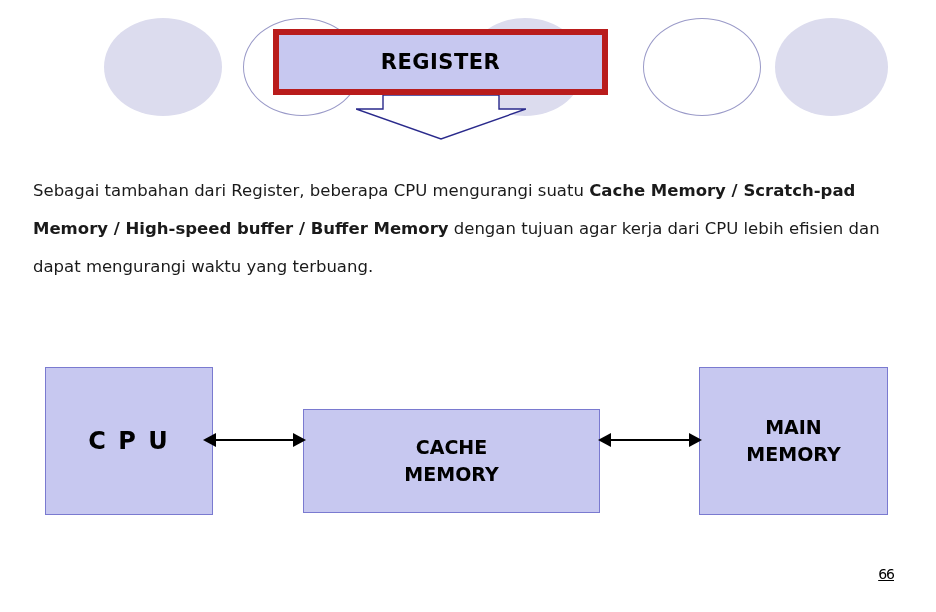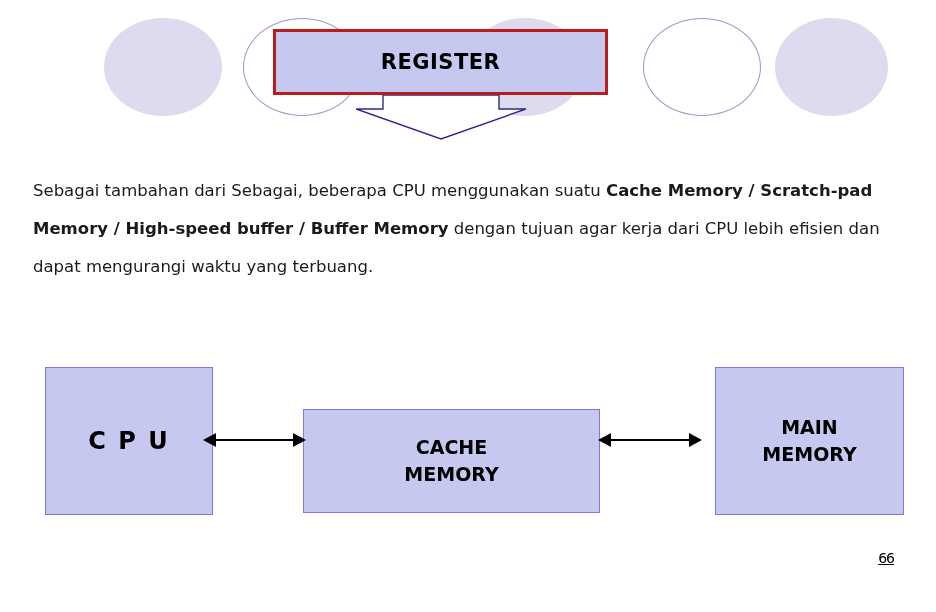--- a/index.html
+++ b/index.html
@@ -36,21 +36,21 @@
   #circle-5 { left: 775px;  top: 18px; width: 113px; height: 98px; }
 
   
   #title-banner {
     position: absolute;
     left: 273px;
     top: 29px;
     width: 335px;
     height: 66px;
     background: #c7c8f0;
-    border: 3px solid #b91c1c;
+    border: 6px solid #b91c1c;
     box-sizing: border-box;
     display: flex;
     flex-direction: column;
     align-items: center;
     justify-content: center;
     color: #000000;
     font-weight: bold;
     font-size: 21px;
     line-height: 29px;
     letter-spacing: 0.5px;
@@ -97,37 +97,36 @@
   }
   #box-cache {
     left: 303px; top: 409px;  width: 297px; height: 104px;
     font-size: 19px;
     line-height: 27px;
   }
   #box-main {
     left: 699px; top: 367px;  width: 189px; height: 148px;
     font-size: 19px;
     line-height: 27px;
-    margin-left: 16px;
   }
 
   .box-lines { display: block; }
 
   
   .connector {
     position: absolute;
   }
   #connector-left  { left: 203px; top: 428px; width: 103px; height: 24px; }
   #connector-right { left: 598px; top: 428px; width: 104px; height: 24px; }
 
   
   #page-number {
     position: absolute;
     right: 42px;
-    bottom: 46px;
+    bottom: 30px;
     font-size: 14px;
     color: #000000;
     letter-spacing: -1px;
     text-decoration: underline;
   }
 </style>
 </head>
 <body>
 
 <div class="circle circle-filled" id="circle-1"></div>
@@ -138,21 +137,21 @@
 
 <div id="title-banner">
   <span>REGISTER</span>
 </div>
 
 <svg id="title-arrow" viewBox="0 0 170 45">
   <polygon points="27,0 143,0 143,14 170,14 85,44 0,14 27,14" fill="#ffffff" stroke="#2a2a8c" stroke-width="1.4"></polygon>
 </svg>
 
 <div id="body-text">
-  <span>Sebagai tambahan dari Sebagai, beberapa CPU menggunakan suatu </span><b>Cache Memory / Scratch-pad Memory / High-speed buffer / Buffer Memory</b><span> dengan tujuan agar kerja dari CPU lebih efisien dan dapat mengurangi waktu yang terbuang.</span>
+  <span>Sebagai tambahan dari Register, beberapa CPU mengurangi suatu </span><b>Cache Memory / Scratch-pad Memory / High-speed buffer / Buffer Memory</b><span> dengan tujuan agar kerja dari CPU lebih efisien dan dapat mengurangi waktu yang terbuang.</span>
 </div>
 
 <div class="box" id="box-cpu">
   <span class="box-lines">C P U</span>
 </div>
 
 <div class="box" id="box-cache">
   <div>
     <span class="box-lines">CACHE</span>
     <span class="box-lines">MEMORY</span>

